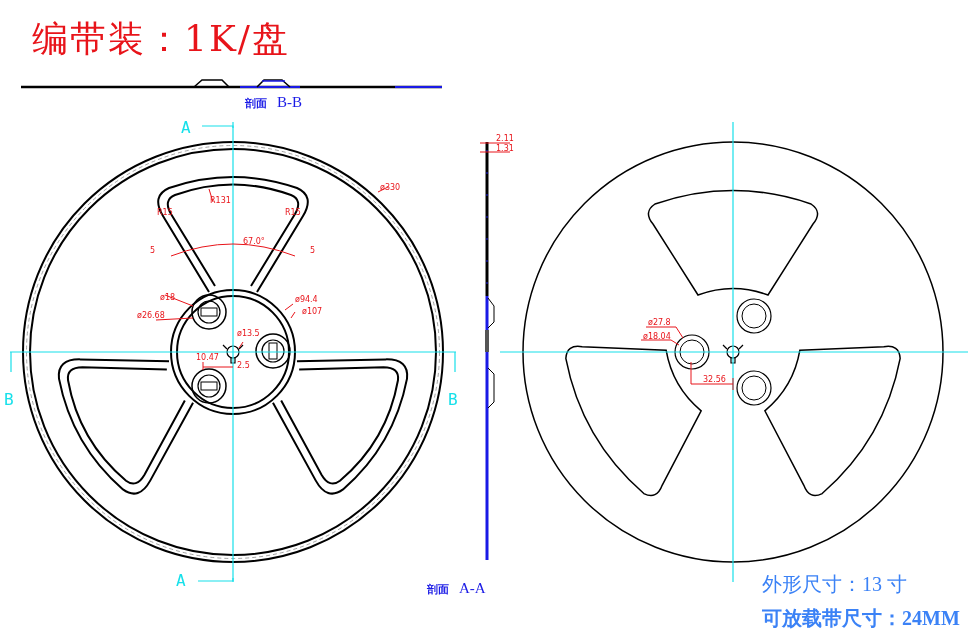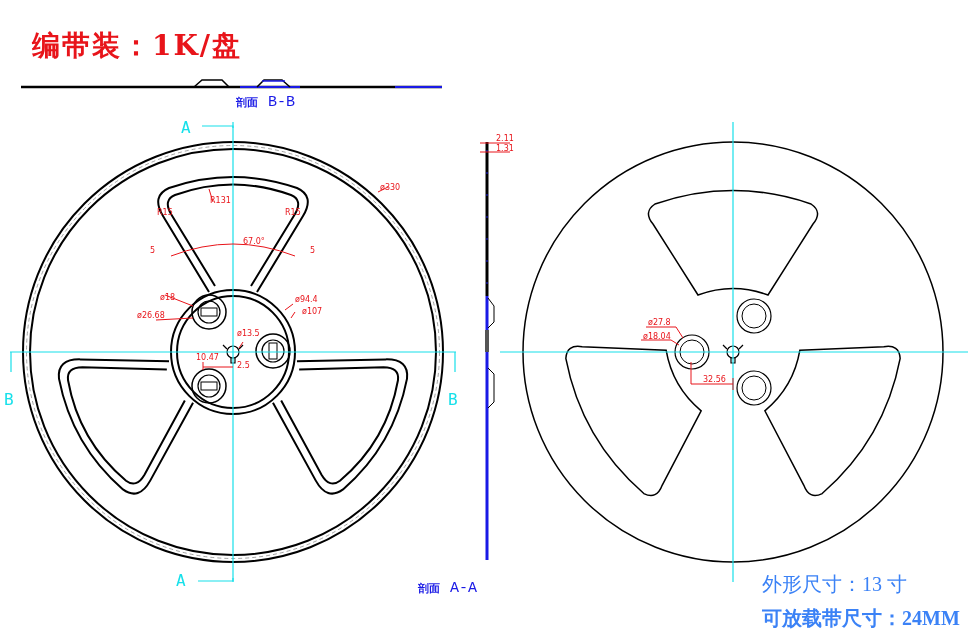--- a/index.html
+++ b/index.html
@@ -1,26 +1,26 @@
 <!DOCTYPE html>
 <html><head>
 <meta charset="utf-8">
 <style>
   html, body { margin: 0; padding: 0; background: #ffffff; }
   body { width: 972px; height: 636px; position: relative; overflow: hidden; font-family: "DejaVu Sans", sans-serif; }
   .title {
-    position: absolute; left: 32px; top: 20px;
-    font-family: "DejaVu Serif", serif; font-size: 28px; font-weight: bold;
+    position: absolute; left: 32px; top: 13px;
+    font-family: "DejaVu Serif", serif; font-size: 36px; font-weight: normal;
     color: #e8141a; letter-spacing: 2px; line-height: 52px;
   }
   svg.drawing { position: absolute; left: 0; top: 0; }
   .spec { position: absolute; left: 762px; font-family: "Liberation Serif", serif; font-size: 20px; color: #3b82f6; line-height: 24px; }
   .spec1 { top: 572px; }
   .spec2 { top: 606px; font-weight: bold; }
-  .sect-label { position: absolute; font-size: 15px; color: #1a1ae6; font-family: Liberation Mono, monospace; }
+  .sect-label { position: absolute; font-size: 15px; color: #1a1ae6; font-family: Liberation Serif, serif; margin-left: 9px; }
   .sect-label .cn { font-size: 11px; font-weight: bold; margin-right: 10px; }
   .dim { font-family: "DejaVu Sans", sans-serif; font-size: 8px; fill: #e8141a; }
   .cut { font-family: "DejaVu Sans Mono", monospace; font-size: 16px; fill: #16e0ea; }
 </style>
 </head>
 <body>
 
 <div class="title">编带装：1K/盘</div>
 
 <svg class="drawing" width="972" height="636" viewBox="0 0 972 636" xmlns="http://www.w3.org/2000/svg">

